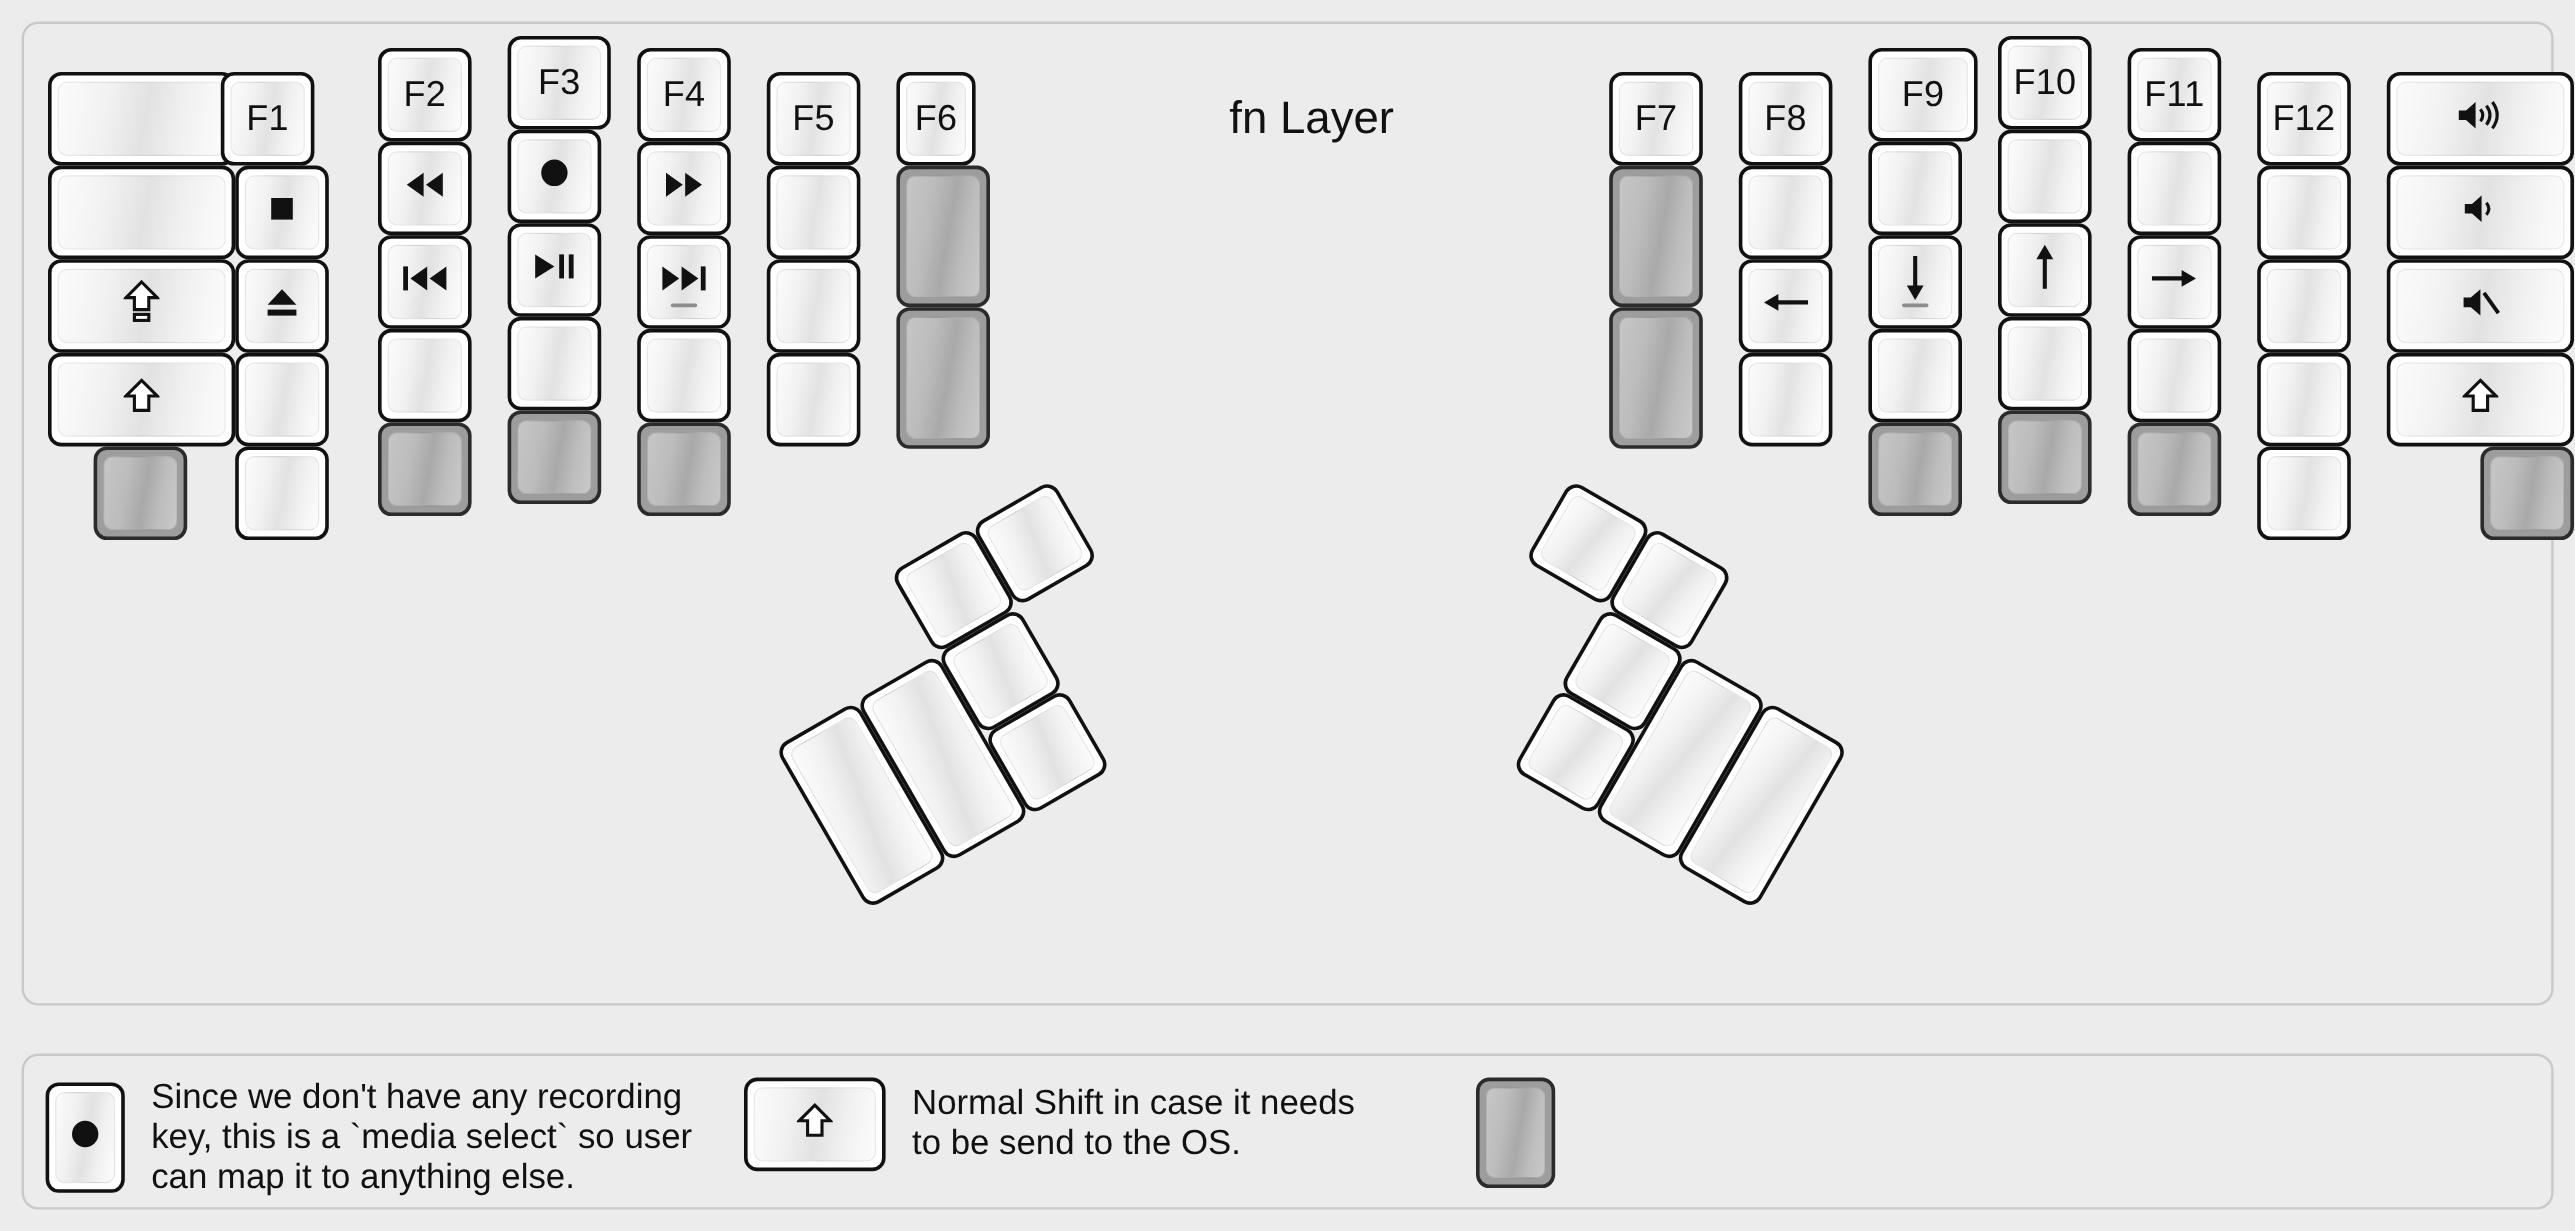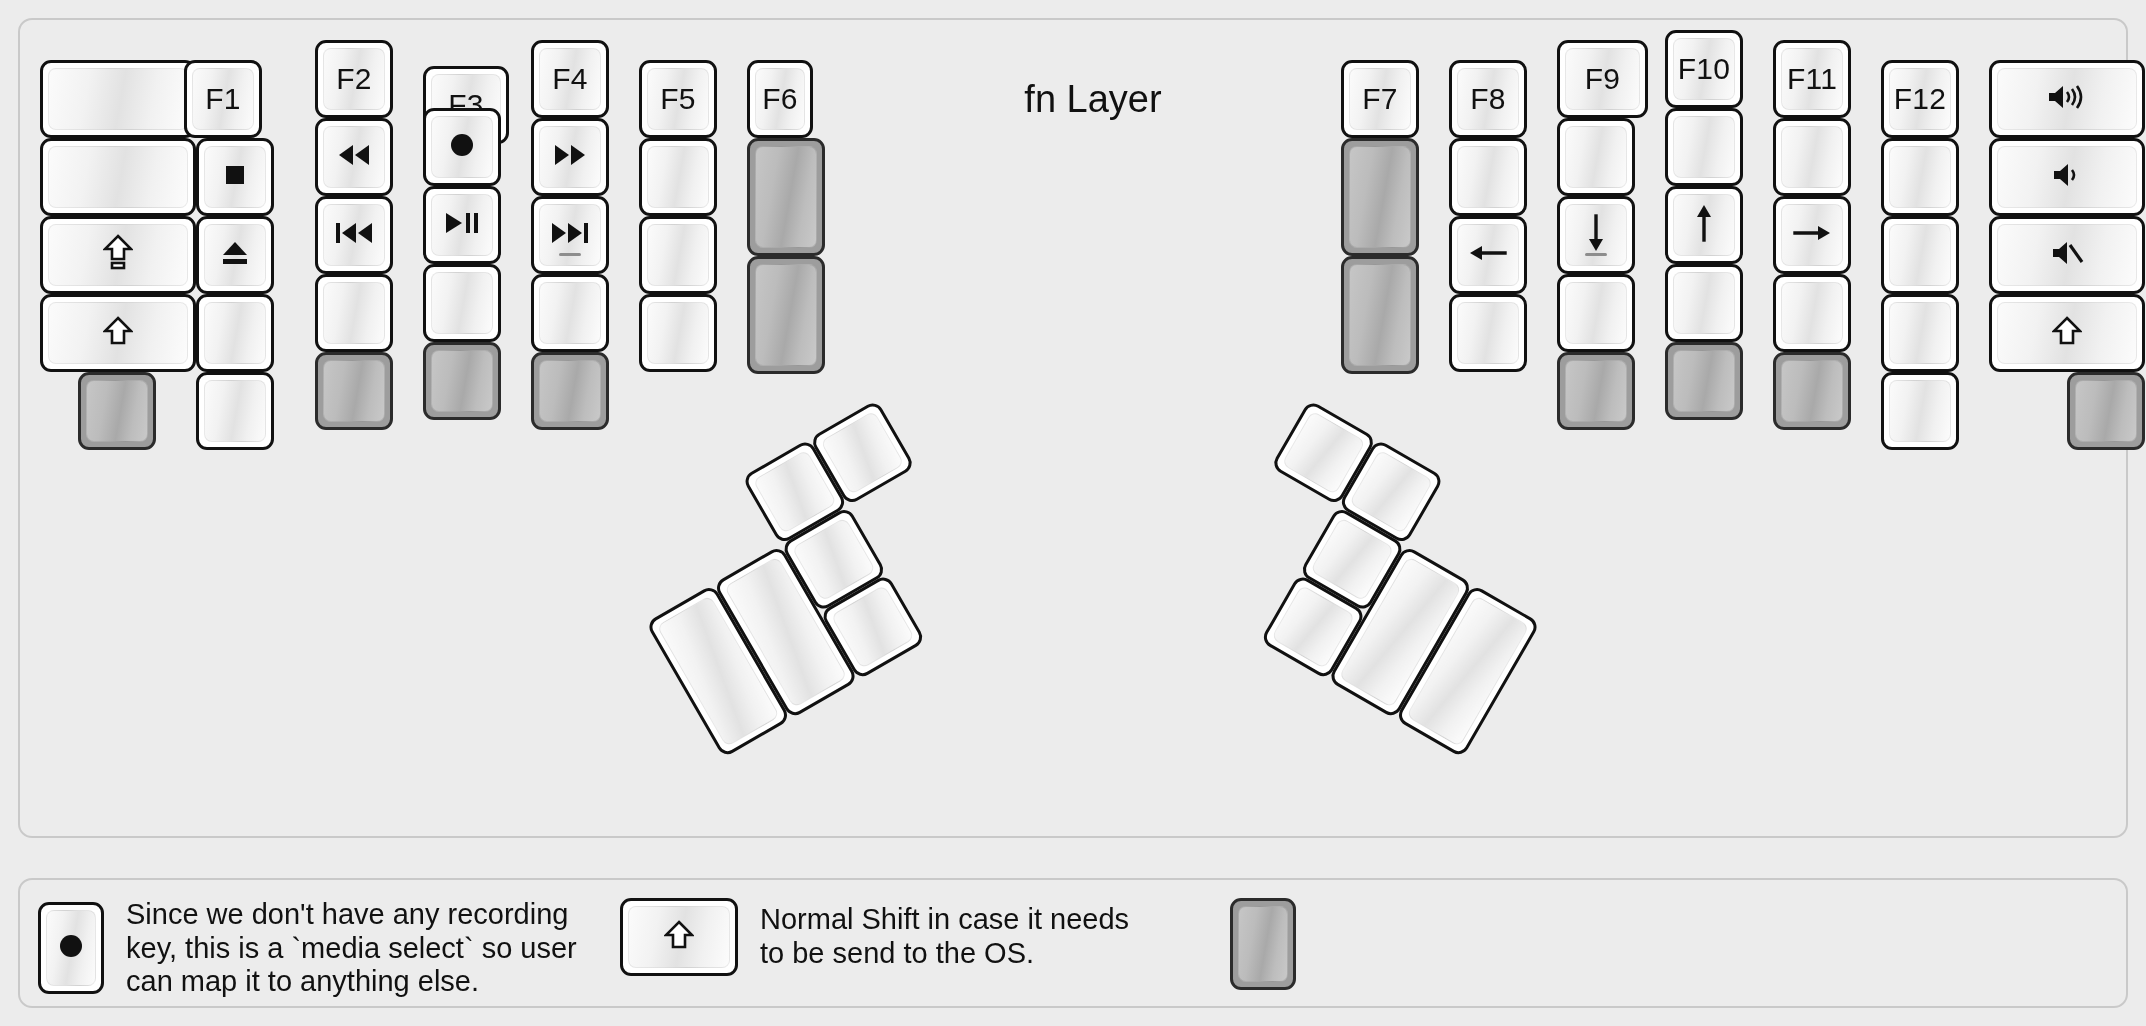--- a/index.html
+++ b/index.html
@@ -189,21 +189,21 @@
                 <polygon points="40,3 40,23 26,13" fill="#111"></polygon>
               </svg></span>
           </div>
         </div>
         <div class="key" style="left: 295px; top: 254px; width: 78px; height: 78px;">
           <div class="cap"></div>
         </div>
         <div class="key transparent" style="left: 295px; top: 332px; width: 78px; height: 78px;">
           <div class="cap"></div>
         </div>
-        <div class="key" style="left: 403px; top: 10px; width: 86px; height: 78px; margin-top: 36px;">
+        <div class="key" style="left: 403px; top: 10px; width: 86px; height: 78px;">
           <div class="cap">
             <span class="legend-txt">F3</span>
           </div>
         </div>
         <div class="key" style="left: 403px; top: 88px; width: 78px; height: 78px;">
           <div class="cap">
             <span class="glyph"><svg width="34" height="34" viewBox="0 0 34 34">
                 <circle cx="17" cy="17" r="11" fill="#111"></circle>
               </svg></span>
           </div>

